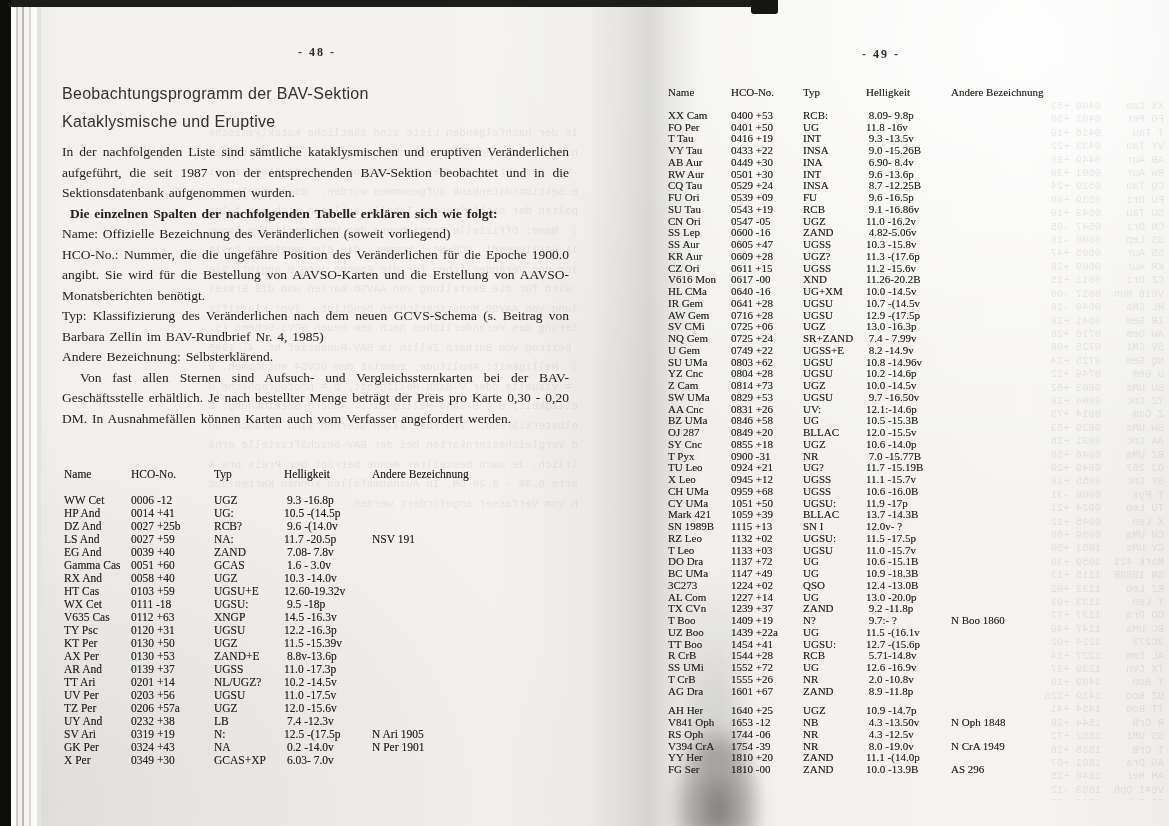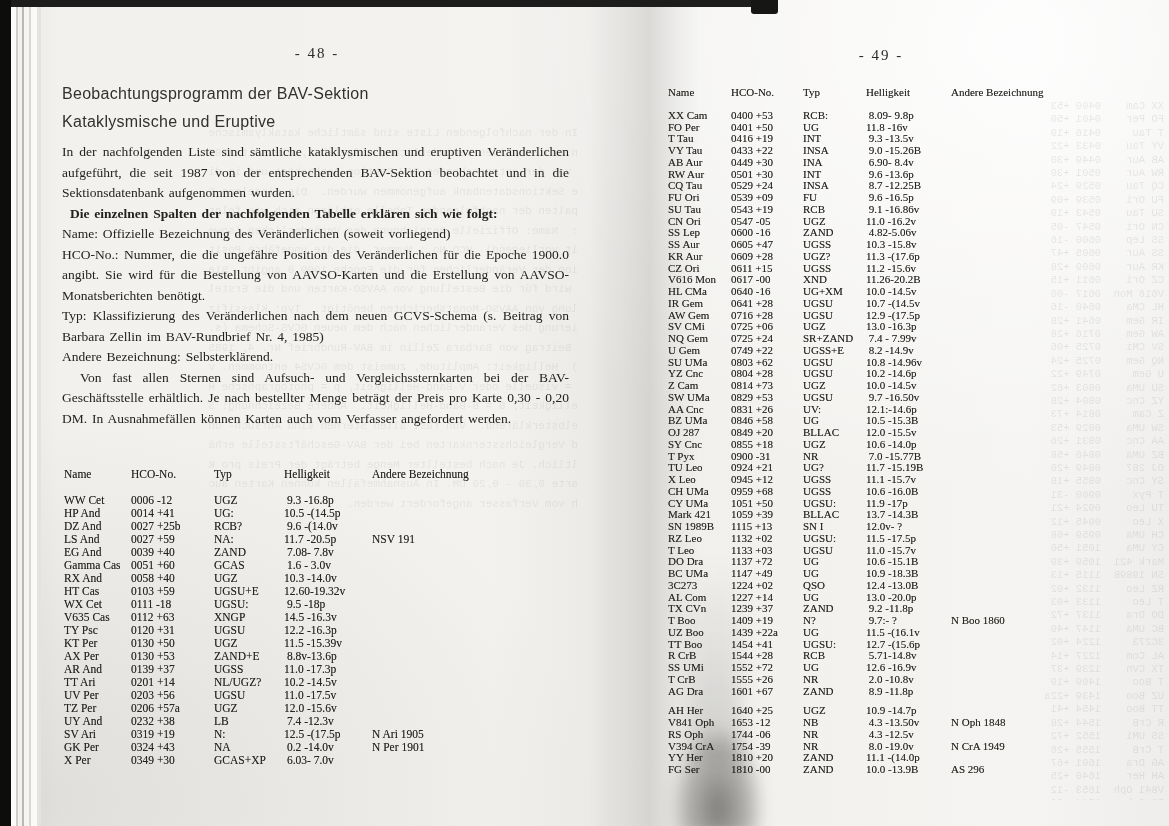--- a/index.html
+++ b/index.html
@@ -17,21 +17,21 @@
     background:linear-gradient(90deg,#fbfbf9 0 5px,#cfcecb 5px 7px,#f2f1ee 7px 11px,#b9b8b4 11px 13px,#f6f5f3 13px 18px,#d8d7d4 18px 20px,#fafaf7 20px 26px,#e4e3e0 26px 30px);}
   .top-band{position:absolute;left:11px;top:0;width:767px;height:7px;background:#1d1d1b;z-index:6;}
   .top-notch{position:absolute;left:751px;top:0;width:27px;height:14px;background:#161614;z-index:6;border-radius:0 0 3px 3px;}
   .gutter-shadow{position:absolute;left:588px;top:0;width:112px;height:826px;z-index:5;pointer-events:none;
     background:linear-gradient(90deg,rgba(70,68,62,0) 0%,rgba(70,68,62,.07) 30%,rgba(70,68,62,.14) 55%,rgba(70,68,62,.05) 78%,rgba(70,68,62,0) 100%);}
   .gutter-blob{position:absolute;left:672px;top:726px;width:92px;height:110px;z-index:5;pointer-events:none;filter:blur(7px);
     background:radial-gradient(ellipse at 50% 75%,rgba(32,30,26,.55),rgba(32,30,26,.28) 48%,rgba(32,30,26,0) 72%);}
   .gutter-tail{position:absolute;left:690px;top:560px;width:50px;height:200px;z-index:5;pointer-events:none;filter:blur(9px);
     background:linear-gradient(180deg,rgba(50,48,44,0),rgba(50,48,44,.18));}
   
-  .page-number{position:absolute;z-index:3;font-size:15px;letter-spacing:2px;color:#2c2b29;font-weight:normal;}
+  .page-number{position:absolute;z-index:3;font-size:12px;letter-spacing:2px;color:#2c2b29;font-weight:bold;}
   #pn-left{left:262px;top:45px;width:110px;text-align:center;}
   #pn-right{left:826px;top:47px;width:110px;text-align:center;}
   .heading{position:absolute;left:62px;top:80px;z-index:3;font-family:"Liberation Sans",sans-serif;
     font-size:16px;line-height:28px;color:#323130;letter-spacing:.3px;}
   .intro{position:absolute;left:62px;top:142px;width:507px;z-index:3;font-size:13.5px;line-height:20.5px;
     text-align:justify;word-spacing:1.5px;}
   .intro p{margin:0;}
   
   .star-table{position:absolute;z-index:3;font-family:Liberation Serif, serif;color:#262521;
     text-shadow:0 0 .4px rgba(20,20,18,.45);}

